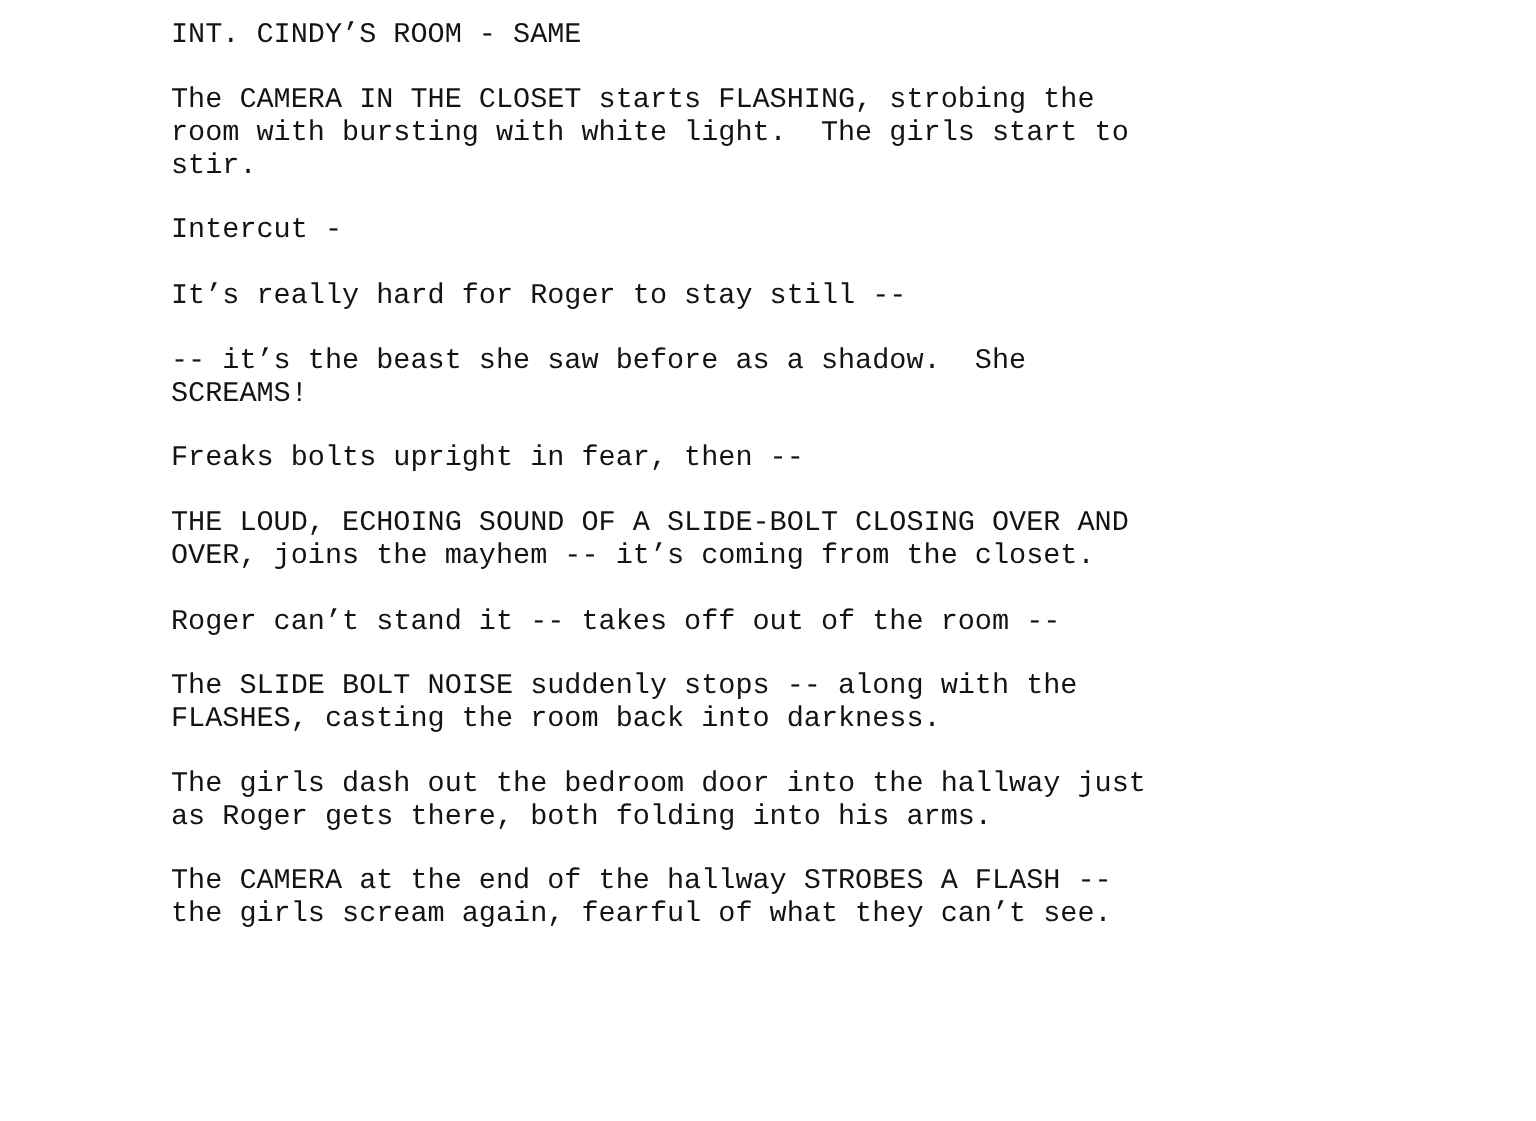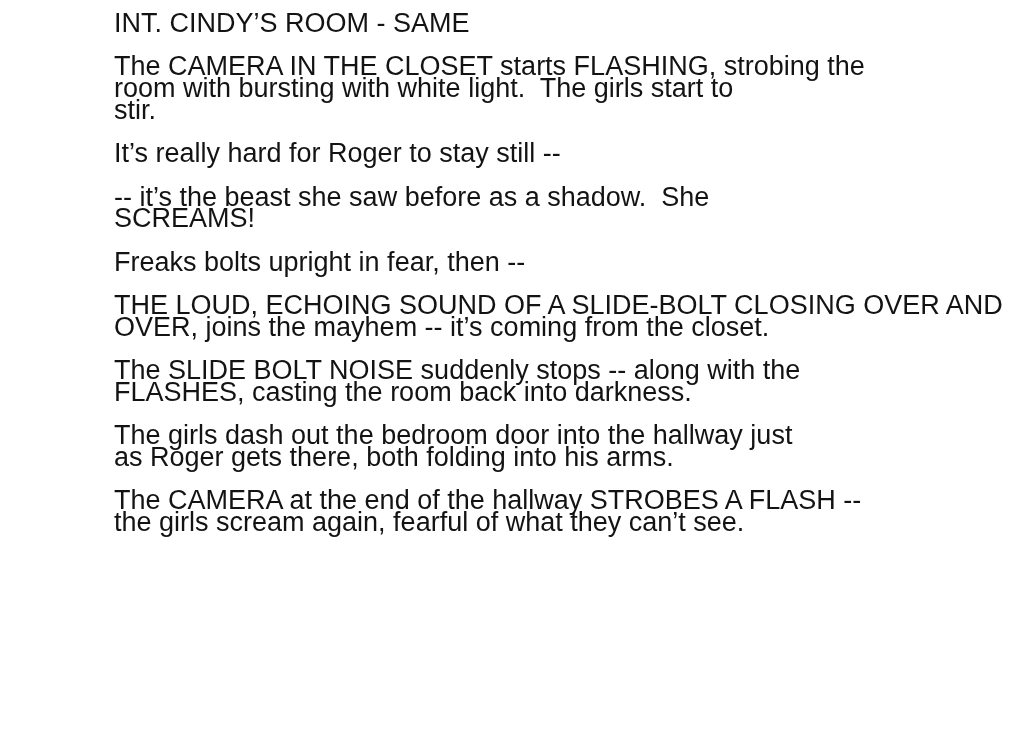--- a/index.html
+++ b/index.html
@@ -22,22 +22,22 @@
     padding: 0;
     box-sizing: border-box;
   }
   .script-body {
     position: absolute;
     left: 114px;
     top: 13px;
     width: 880px;
   }
   .block {
-    font-family: Liberation Sans, sans-serif;
-    font-size: 27px;
+    font-family: Liberation Mono, monospace;
+    font-size: 19px;
     line-height: 21.7px;
     color: #131313;
     white-space: pre;
     letter-spacing: 0px;
     margin: 0 0 21.7px 0;
     -webkit-font-smoothing: antialiased;
   }
   .block:last-child {
     margin-bottom: 0;
   }
@@ -47,26 +47,28 @@
 </style>
 </head>
 <body>
 
 <div id="script-page">
   <div class="script-body">
     <div class="block scene-heading">INT. CINDY’S ROOM - SAME</div>
     <div class="block">The CAMERA IN THE CLOSET starts FLASHING, strobing the
 room with bursting with white light.  The girls start to
 stir.</div>
+    <div class="block">Intercut -</div>
     <div class="block">It’s really hard for Roger to stay still --</div>
     <div class="block">-- it’s the beast she saw before as a shadow.  She
 SCREAMS!</div>
     <div class="block">Freaks bolts upright in fear, then --</div>
     <div class="block">THE LOUD, ECHOING SOUND OF A SLIDE-BOLT CLOSING OVER AND
 OVER, joins the mayhem -- it’s coming from the closet.</div>
+    <div class="block">Roger can’t stand it -- takes off out of the room --</div>
     <div class="block">The SLIDE BOLT NOISE suddenly stops -- along with the
 FLASHES, casting the room back into darkness.</div>
     <div class="block">The girls dash out the bedroom door into the hallway just
 as Roger gets there, both folding into his arms.</div>
     <div class="block">The CAMERA at the end of the hallway STROBES A FLASH --
 the girls scream again, fearful of what they can’t see.</div>
   </div>
 </div>
 
 </body></html>

